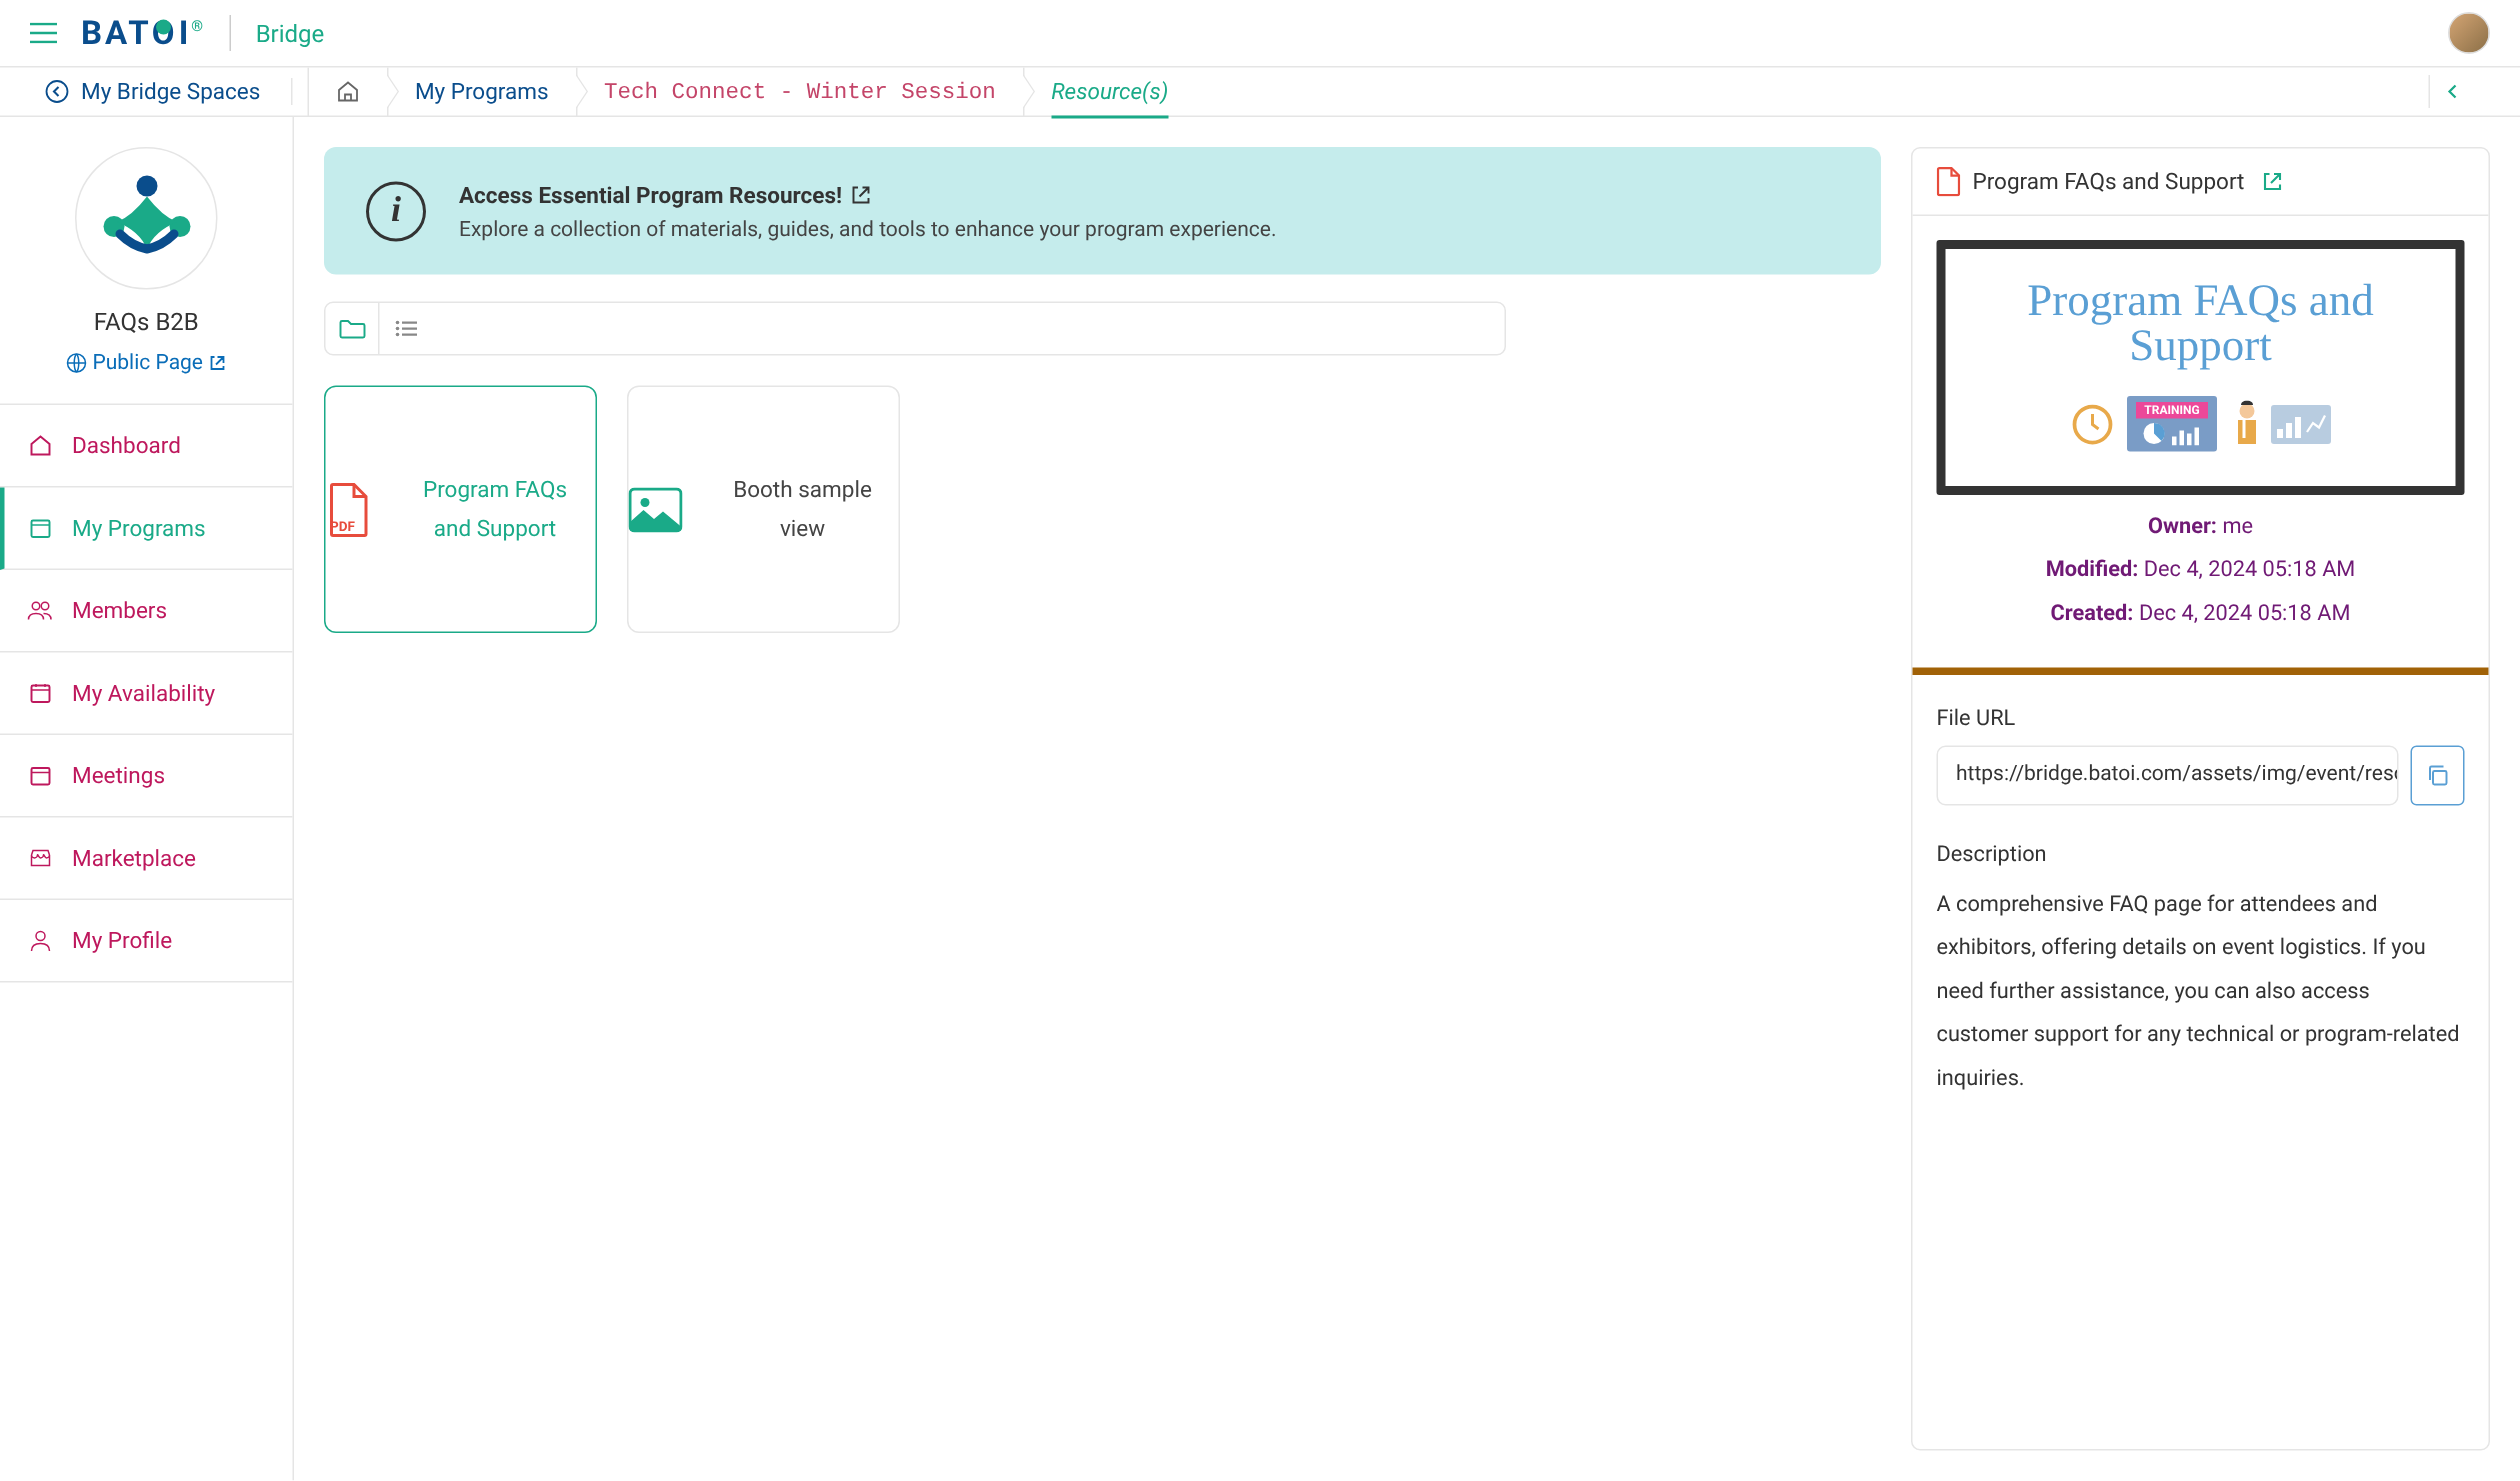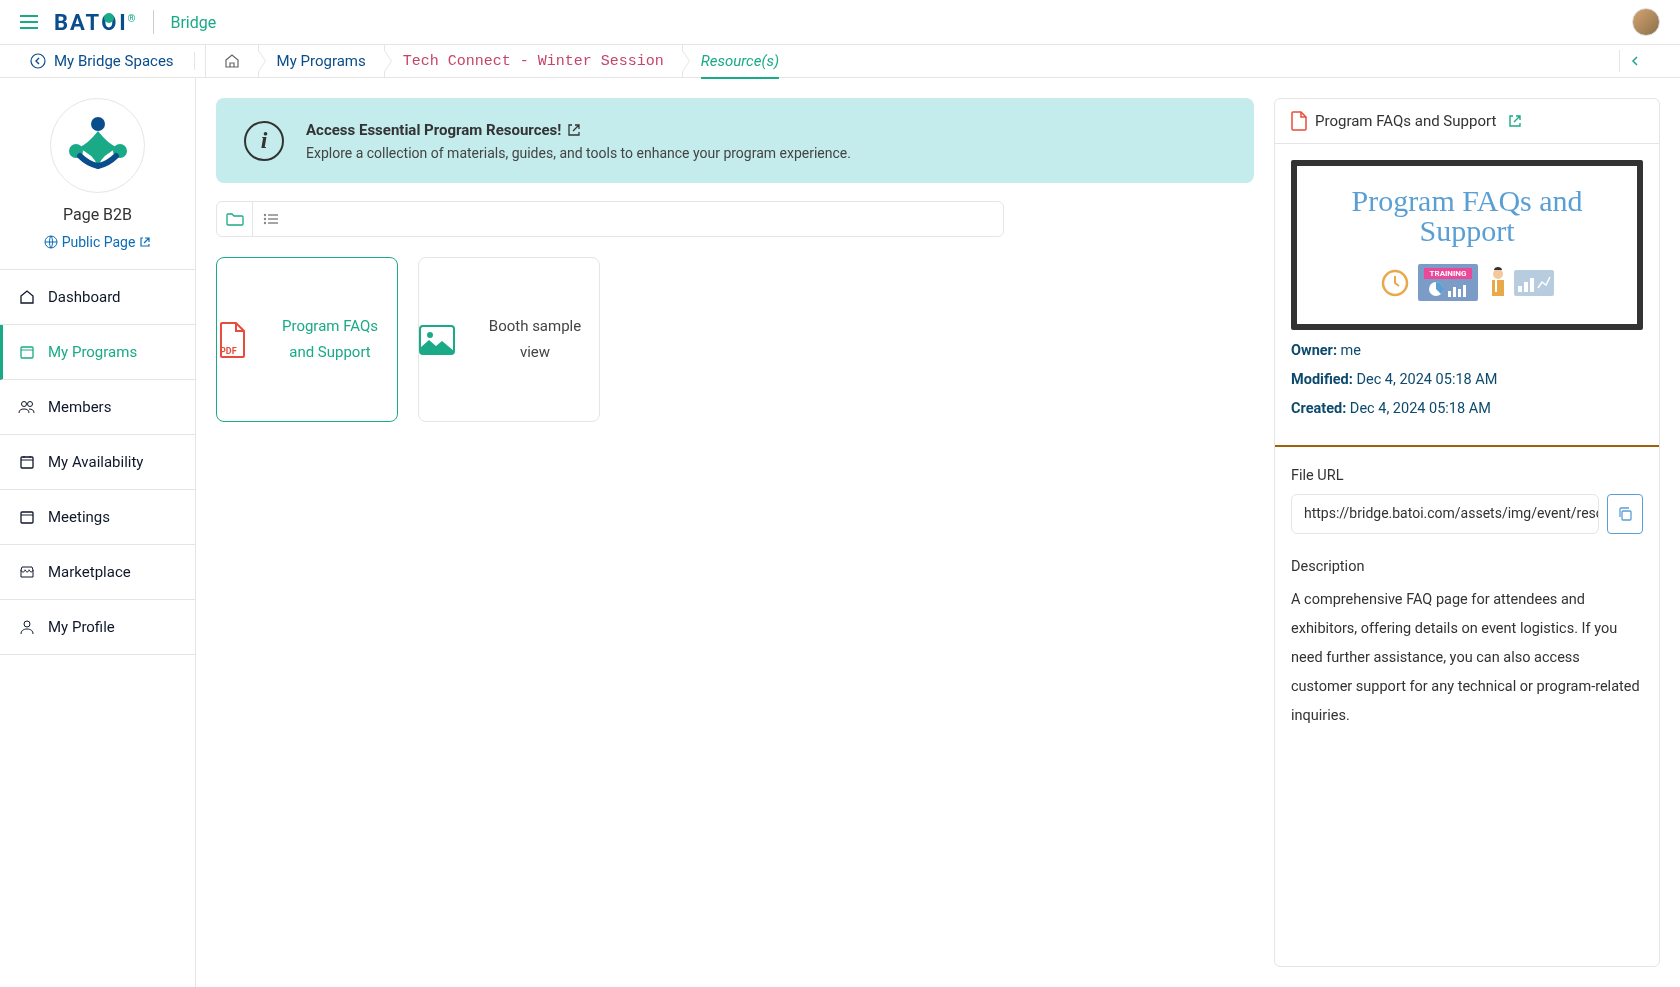--- a/index.html
+++ b/index.html
@@ -33,21 +33,21 @@
 
 .layout { display: flex; height: calc(987px - 45px - 33px); }
 
 
 .sidebar { width: 196px; border-right: 1px solid #e5e5e5; display: flex; flex-direction: column; }
 .org-section { padding: 20px 0 16px; text-align: center; }
 .org-logo { width: 95px; height: 95px; border-radius: 50%; border: 1px solid #e5e5e5; margin: 0 auto 12px; display: flex; align-items: center; justify-content: center; background: #fff; }
 .org-name { font-size: 16px; color: #333; margin-bottom: 10px; }
 .public-page-link { display: inline-flex; align-items: center; gap: 4px; color: #0a6db8; font-size: 14px; cursor: pointer; }
 .nav-list { list-style: none; }
-.nav-item { display: flex; align-items: center; gap: 12px; padding: 18px 18px; border-bottom: 1px solid #e5e5e5; border-top: 1px solid #e5e5e5; font-size: 15px; color: #0f172a; cursor: pointer; }
+.nav-item { display: flex; align-items: center; gap: 12px; padding: 18px 18px; border-bottom: 1px solid #e5e5e5; border-top: 1px solid #e5e5e5; font-size: 15px; color: #be185d; cursor: pointer; }
 .nav-item + .nav-item { border-top: none; }
 .nav-item.active { color: #1aaa88; border-left: 3px solid #1aaa88; padding-left: 15px; }
 .nav-icon { width: 18px; height: 18px; display: inline-flex; align-items: center; justify-content: center; flex: none; }
 
 
 .main { flex: 1; display: flex; }
 .content { flex: 1; padding: 20px; }
 .banner { background: #c5ecec; border-radius: 8px; padding: 22px 28px; display: flex; align-items: center; gap: 22px; margin-bottom: 18px; }
 .banner-icon { width: 40px; height: 40px; border: 2.5px solid #333; border-radius: 50%; display: flex; align-items: center; justify-content: center; font-family: Georgia, serif; font-style: italic; font-weight: bold; font-size: 24px; flex: none; }
 .banner-title { font-weight: 700; font-size: 15px; color: #333; display: inline-flex; align-items: center; gap: 6px; }
@@ -64,23 +64,23 @@
 .card-icon { height: 38px; display: flex; align-items: center; justify-content: center; }
 .card-title { font-size: 15px; color: #444; text-align: center; padding: 0 16px; line-height: 1.7; }
 
 
 .detail { width: 386px; border: 1px solid #e5e5e5; border-radius: 6px; margin: 20px 20px 20px 0; display: flex; flex-direction: column; }
 .detail-header { padding: 12px 16px; border-bottom: 1px solid #e5e5e5; display: flex; align-items: center; gap: 8px; font-size: 15px; }
 .detail-preview { padding: 16px; }
 .preview-img { width: 100%; height: 170px; border: 6px solid #333; border-radius: 2px; background: #fff; display: flex; flex-direction: column; align-items: center; justify-content: flex-start; padding: 20px 10px 0; }
 .preview-title { font-family: 'Brush Script MT', cursive; color: #5a9fd4; font-size: 30px; text-align: center; margin-bottom: 18px; line-height: 1;}
 .preview-graphics { display: flex; align-items: center; justify-content: center; gap: 8px; }
-.meta-row { text-align: left; font-size: 14.5px; color: #0c4a6e; margin: 12px 0; }
+.meta-row { text-align: center; font-size: 14.5px; color: #701a75; margin: 12px 0; }
 .meta-label { font-weight: 700; }
-.detail-body { border-top: 2px solid #a16207; padding: 20px 16px; }
+.detail-body { border-top: 5px solid #a16207; padding: 20px 16px; }
 .field-label { font-size: 14.5px; color: #333; margin-bottom: 10px; }
 .url-row { display: flex; gap: 8px; margin-bottom: 24px; }
 .url-input { flex: 1; border: 1px solid #e5e5e5; border-radius: 6px; padding: 10px 12px; font-size: 14px; color: #333; overflow: hidden; white-space: nowrap; }
 .copy-btn { width: 36px; height: 40px; border: 1px solid #5a9fd4; border-radius: 4px; display: flex; align-items: center; justify-content: center; cursor: pointer; color: #5a9fd4; }
 .desc-text { font-size: 14.5px; color: #333; line-height: 2; }
 
 svg { display: block; }
 </style>
 </head>
 <body>
@@ -135,21 +135,21 @@
     <div class="org-section">
       <div class="org-logo">
         <svg width="80" height="80" viewBox="0 0 80 80">
           <circle cx="40" cy="18" r="7" fill="#0a4d8c"></circle>
           <circle cx="18" cy="45" r="7" fill="#1aaa88"></circle>
           <circle cx="62" cy="45" r="7" fill="#1aaa88"></circle>
           <path d="M40 25 Q30 38 20 42 Q35 48 40 60 Q45 48 60 42 Q50 38 40 25" fill="#1aaa88"></path>
           <path d="M22 50 Q30 58 40 60 M58 50 Q50 58 40 60" fill="none" stroke="#0a4d8c" stroke-width="6" stroke-linecap="round"></path>
         </svg>
       </div>
-      <div class="org-name">Page B2B</div>
+      <div class="org-name">FAQs B2B</div>
       <span class="public-page-link">
         <svg width="14" height="14" viewBox="0 0 14 14">
             <circle cx="7" cy="7" r="6" fill="none" stroke="currentColor"></circle>
             <path d="M1 7h12M7 1c2 2 2 10 0 12M7 1c-2 2-2 10 0 12" fill="none" stroke="currentColor"></path>
           </svg>
         <span>Public Page</span>
         <svg width="12" height="12" viewBox="0 0 12 12">
             <path d="M4 2H2v8h8V8M6 2h4v4M10 2L5 7" fill="none" stroke="currentColor" stroke-width="1.2"></path>
           </svg>
       </span>

